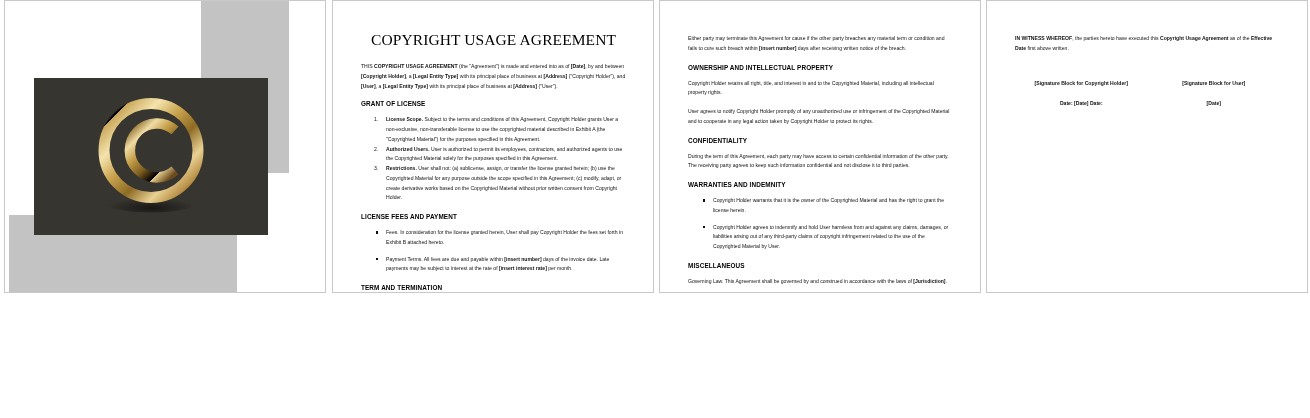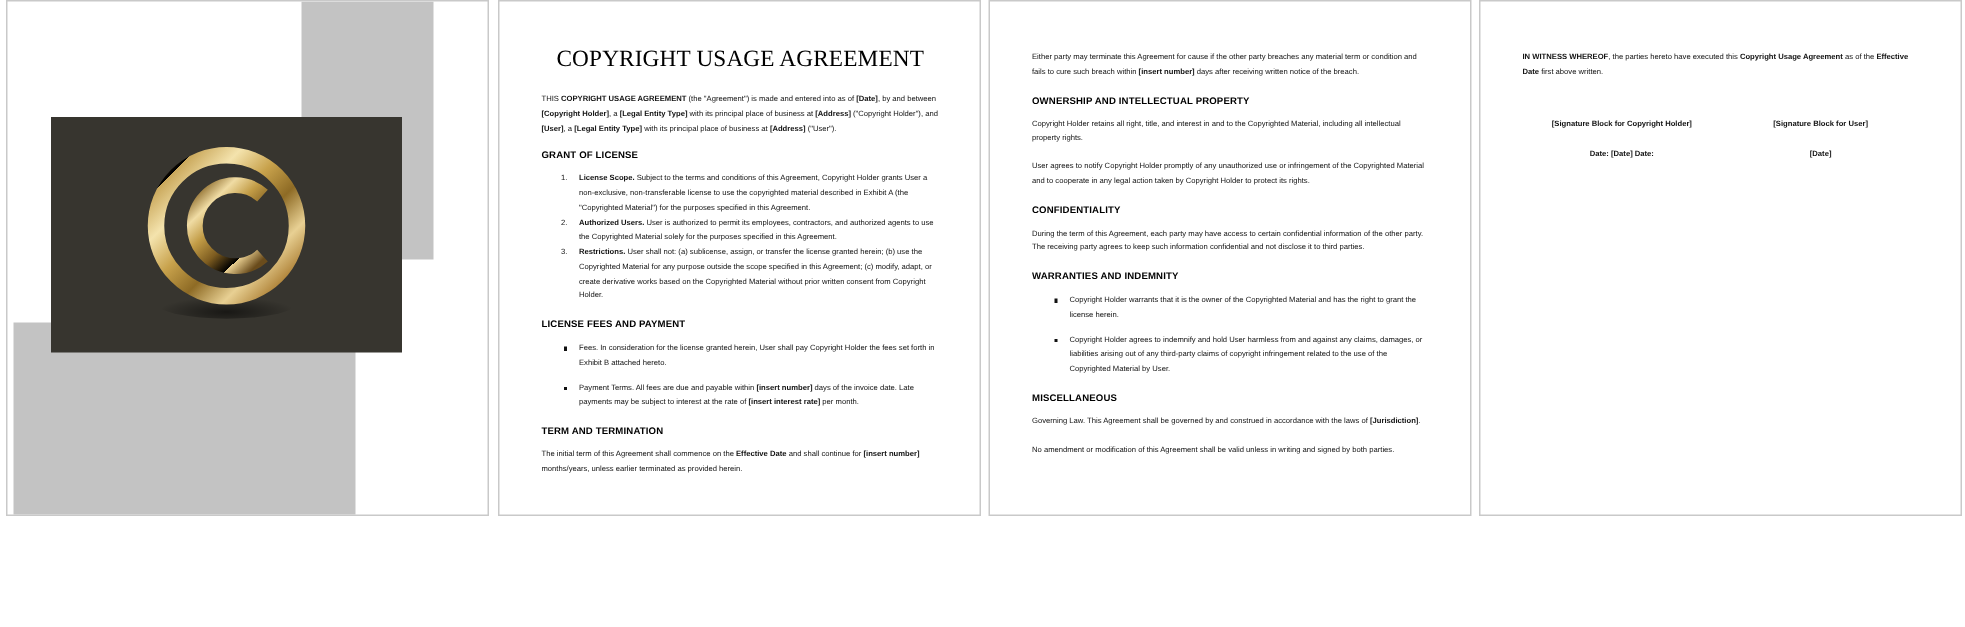--- a/index.html
+++ b/index.html
@@ -14,21 +14,21 @@
     width: 1310px; height: 418px;
     display: flex;
     align-items: flex-start;
     background: #ffffff;
   }
 
   .page {
     position: relative;
     background: #ffffff;
     border: 1px solid #c9c9c9;
-    height: 344px;
+    height: 293px;
     overflow: hidden;
     flex: 0 0 auto;
   }
   .page-1 { width: 322px; margin-left: 4px; }
   .page-2 { width: 322px; margin-left: 6px; }
   .page-3 { width: 322px; margin-left: 5px; }
   .page-4 { width: 322px; margin-left: 5px; }
 
   
   .cover { position: relative; width: 100%; height: 100%; }

